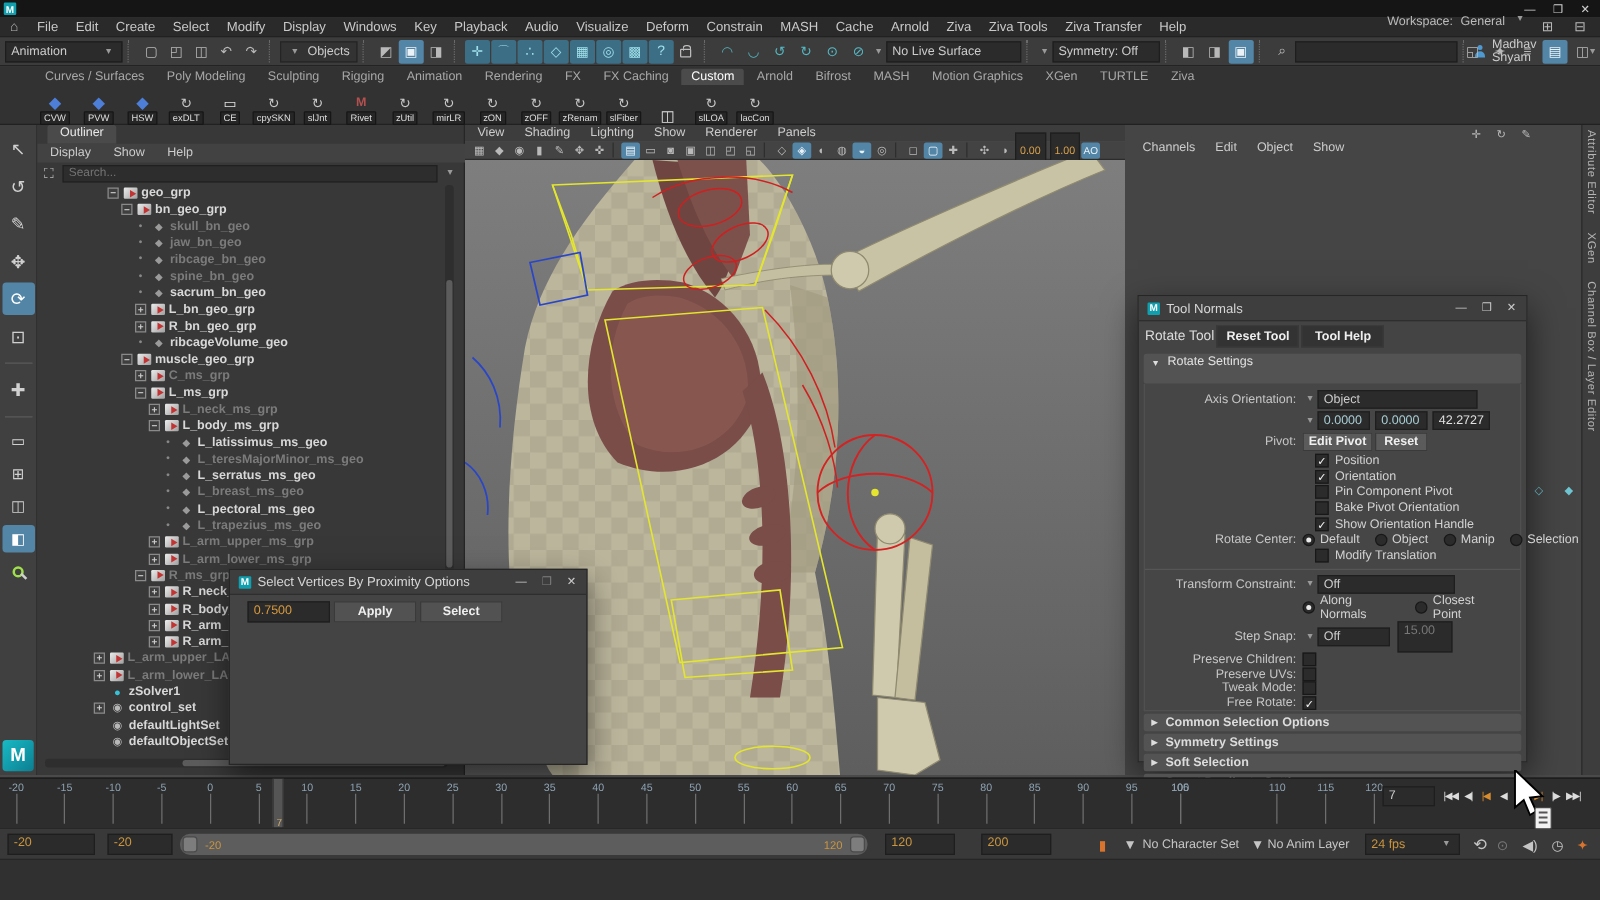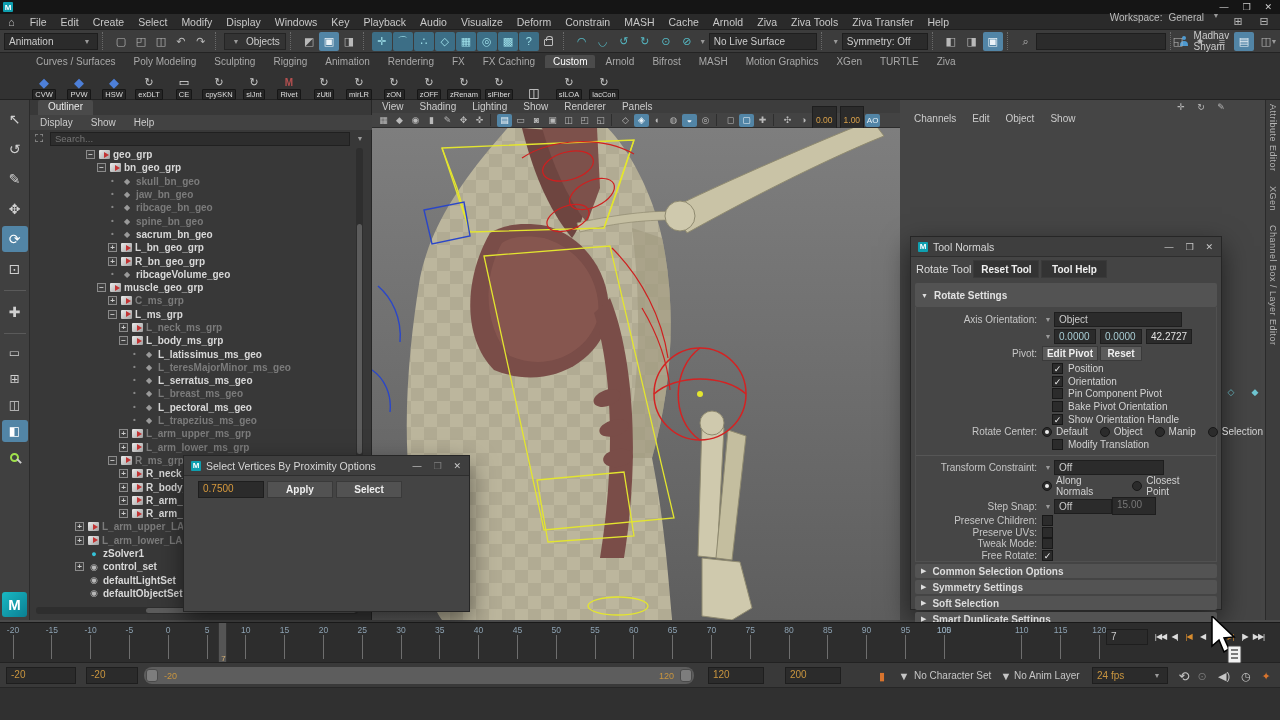--- a/index.html
+++ b/index.html
@@ -100,21 +100,21 @@
 .sidetab{writing-mode:vertical-rl;font-size:9px;color:#b5b5b5;letter-spacing:.5px;cursor:default;}
 #layer-icons{position:absolute;right:18px;top:286px;display:flex;gap:10px;}
 #layer-icons .ic{width:14px;height:12px;font-size:9px;color:#6fc6d2;}
 
 #tool-settings{left:910px;top:236px;width:312px;height:374px;background:#444;border:1px solid #262626;box-shadow:0 10px 26px rgba(0,0,0,.55);}
 .wtitle{height:20px;background:#3e3e3e;display:flex;align-items:center;font-size:10.5px;color:#d6d6d6;padding:0 4px;border-bottom:1px solid #2e2e2e;}
 .wctl{margin-left:auto;display:flex;gap:12px;font-size:9px;color:#c9c9c9;padding-right:4px;}
 #ts-toolrow{height:24px;display:flex;align-items:center;padding:0 5px;font-size:11px;color:#dcdcdc;}
 #ts-toolrow .btn{width:66px;height:18px;margin-left:2px;background:#333;}
 #ts-toolrow .btn:first-of-type{margin-left:auto;}
-.secbar{height:15px;background:#535353;display:flex;align-items:center;gap:6px;font-size:10px;font-weight:bold;color:#e2e2e2;padding:12px 6px;margin:2px 4px 0 4px;border-radius:2px;}
+.secbar{height:15px;background:#535353;display:flex;align-items:flex-end;gap:6px;font-size:10px;font-weight:normal;color:#e2e2e2;padding:12px 6px;margin:2px 4px 0 4px;border-radius:2px;}
 .secarrow{font-size:7px;color:#ddd;}
 #ts-body{margin:0 4px;border:1px solid #505050;border-top:none;padding-top:4px;background:#464646;}
 .tsrow{display:flex;align-items:center;min-height:17px;font-size:10px;}
 .tslabel{width:126px;text-align:right;padding-right:5px;color:#c6c6c6;flex:none;}
 .cb{width:11px;height:11px;background:#2b2b2b;border:1px solid #181818;color:#f2f2f2;font-size:9px;line-height:10px;text-align:center;margin-right:5px;flex:none;}
 .cb.on::before{content:'✓';}
 .cbrow{display:flex;align-items:center;height:12.7px;padding-left:136px;font-size:10px;color:#d2d2d2;}
 .rdot{width:10px;height:10px;border-radius:50%;background:#2b2b2b;border:1px solid #181818;margin-right:4px;flex:none;}
 .rdot.sel::after{content:'';display:block;width:4px;height:4px;border-radius:50%;background:#ececec;margin:2px auto;}
 .ropt{display:inline-flex;align-items:center;margin-right:12px;color:#d2d2d2;}
@@ -817,21 +817,21 @@
             <span class="ropt">
               <span class="rdot"></span>
               <span>Closest Point</span>
             </span>
           </span>
       </div>
       <div class="tsrow" style="min-height:15px">
         <span class="tslabel">Step Snap:</span>
         <span class="dda"></span>
         <span class="fld" style="width:58px;height:15px">Off</span>
-        <span class="fld" style="width:44px;height:18px;color:#777">15.00</span>
+        <span class="fld" style="width:44px;height:25px;margin-left:6px;color:#777">15.00</span>
       </div>
       <div id="ts-flags">
           <div class="flagrow">
             <span class="tslabel">Preserve Children:</span>
             <span class="cb"></span>
           </div>
           <div class="flagrow">
             <span class="tslabel">Preserve UVs:</span>
             <span class="cb"></span>
           </div>

